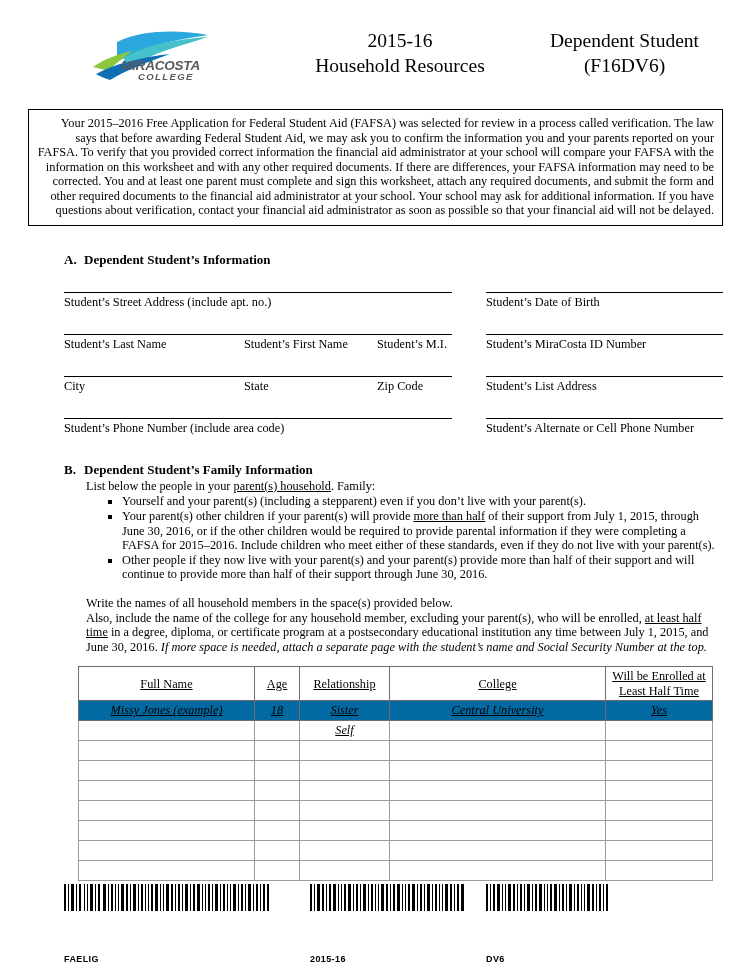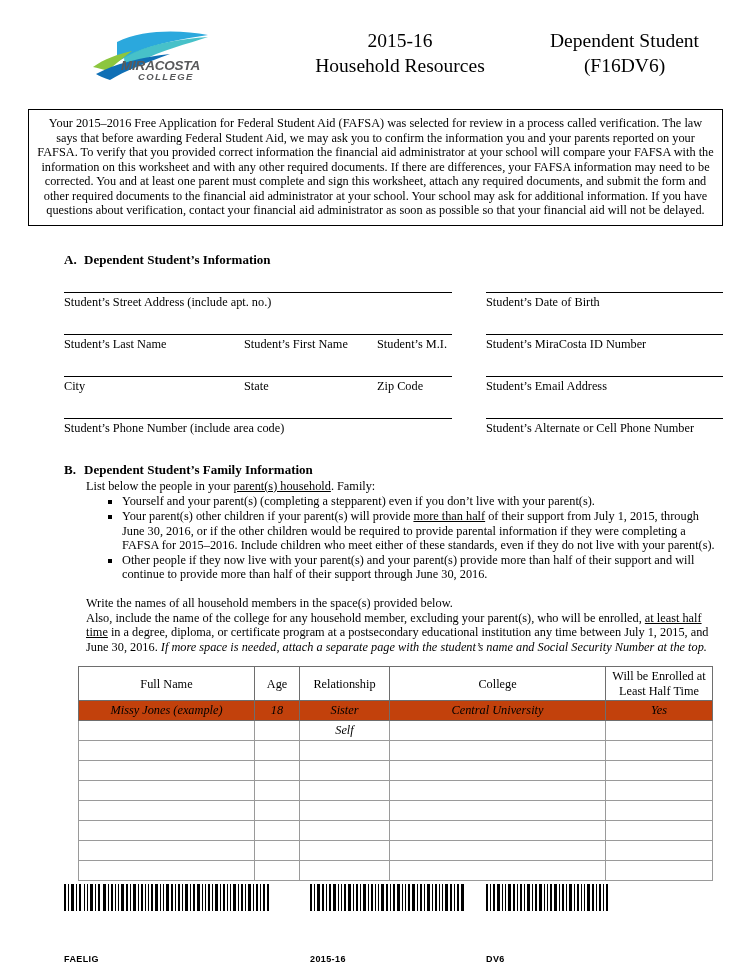--- a/index.html
+++ b/index.html
@@ -56,21 +56,21 @@
     padding-top: 6px;
   }
 
   
   .intro-box {
     margin: 21px 26px 0 28px;
     border: 1px solid #000;
     padding: 6px 8px 7px 8px;
     font-size: 12.3px;
     line-height: 14.55px;
-    text-align: center;
+    text-align: right;
   }
 
   
   .section {
     margin: 0 26px 0 64px;
   }
   .section-head {
     font-weight: bold;
     font-size: 13px;
     margin-top: 26px;
@@ -129,21 +129,21 @@
     width: 4px;
     height: 4px;
     background: #000;
   }
   .b-note { margin-top: 14px; font-family: Liberation Serif, serif; }
   .b-note2 { margin-top: 0px; }
   u { text-decoration: underline; }
   i { font-style: italic; }
 
   
-  .tbl-wrap { margin: 12px 26px 0 78px; }
+  .tbl-wrap { margin: 12px 26px 0 78px; text-decoration: underline; }
   table.household {
     border-collapse: collapse;
     width: 634px;
     table-layout: fixed;
     font-size: 12.3px;
   }
   table.household th,
   table.household td {
     border: 1px solid #9a9a9a;
     text-align: center;
@@ -151,21 +151,21 @@
     padding: 0;
   }
   table.household thead th {
     border-color: #6e6e6e;
     font-weight: normal;
     height: 33px;
     line-height: 14.4px;
   }
   table.household tbody td { height: 19px; }
   tr.example-row td {
-    background: #c2410c;
+    background: #0369a1;
     font-style: italic;
     border-color: #6e6e6e;
   }
   tr.self-row td.self-cell { font-style: italic; }
   tr.thick-top td { border-top: 1.6px solid #000; }
   .col-name { width: 176px; }
   .col-age  { width: 45px; }
   .col-rel  { width: 90px; }
   .col-col  { width: 216px; }
   .col-half { width: 107px; }
@@ -271,21 +271,21 @@
         <div class="field-labels">
           <span style="width:180px">City</span>
           <span style="width:133px">State</span>
           <span>Zip Code</span>
         </div>
       </div>
       <div class="field-gap"></div>
       <div class="field-right">
         <div class="rule"></div>
         <div class="field-labels">
-          <span>Student’s Email Address</span>
+          <span>Student’s List Address</span>
         </div>
       </div>
     </div>
 
     <div class="field-row">
       <div class="field-left">
         <div class="rule"></div>
         <div class="field-labels">
           <span>Student’s Phone Number (include area code)</span>
         </div>
@@ -306,21 +306,21 @@
       <span class="section-letter">B.</span>
       <span>Dependent Student’s Family Information</span>
     </div>
   </div>
 
   <div class="b-body">
 
     <div class="b-intro"><span>List below the people in your </span><u>parent(s) household</u><span>. Family:</span></div>
 
     <ul class="b-list">
-      <li><span>Yourself and your parent(s) (completing a stepparent) even if you don’t live with your parent(s).</span></li>
+      <li><span>Yourself and your parent(s) (including a stepparent) even if you don’t live with your parent(s).</span></li>
       <li><span>Your parent(s) other children if your parent(s) will provide </span><u>more than half</u><span> of their support from July 1, 2015, through June 30, 2016, or if the other children would be required to provide parental information if they were completing a FAFSA for 2015–2016.  Include children who meet either of these standards, even if they do not live with your parent(s).</span></li>
       <li><span>Other people if they now live with your parent(s) and your parent(s) provide more than half of their support and will continue to provide more than half of their support through June 30, 2016.</span></li>
     </ul>
 
     <div class="b-note"><span>Write the names of all household members in the space(s) provided below.</span></div>
 
     <div class="b-note2"><span>Also, include the name of the college for any household member, excluding your parent(s), who will be enrolled, </span><u>at least half time</u><span> in a degree, diploma, or certificate program at a postsecondary educational institution any time between July 1, 2015, and June 30, 2016. </span><i>If more space is needed, attach a separate page with the student’s name and Social Security Number at the top.</i></div>
 
   </div>
 

